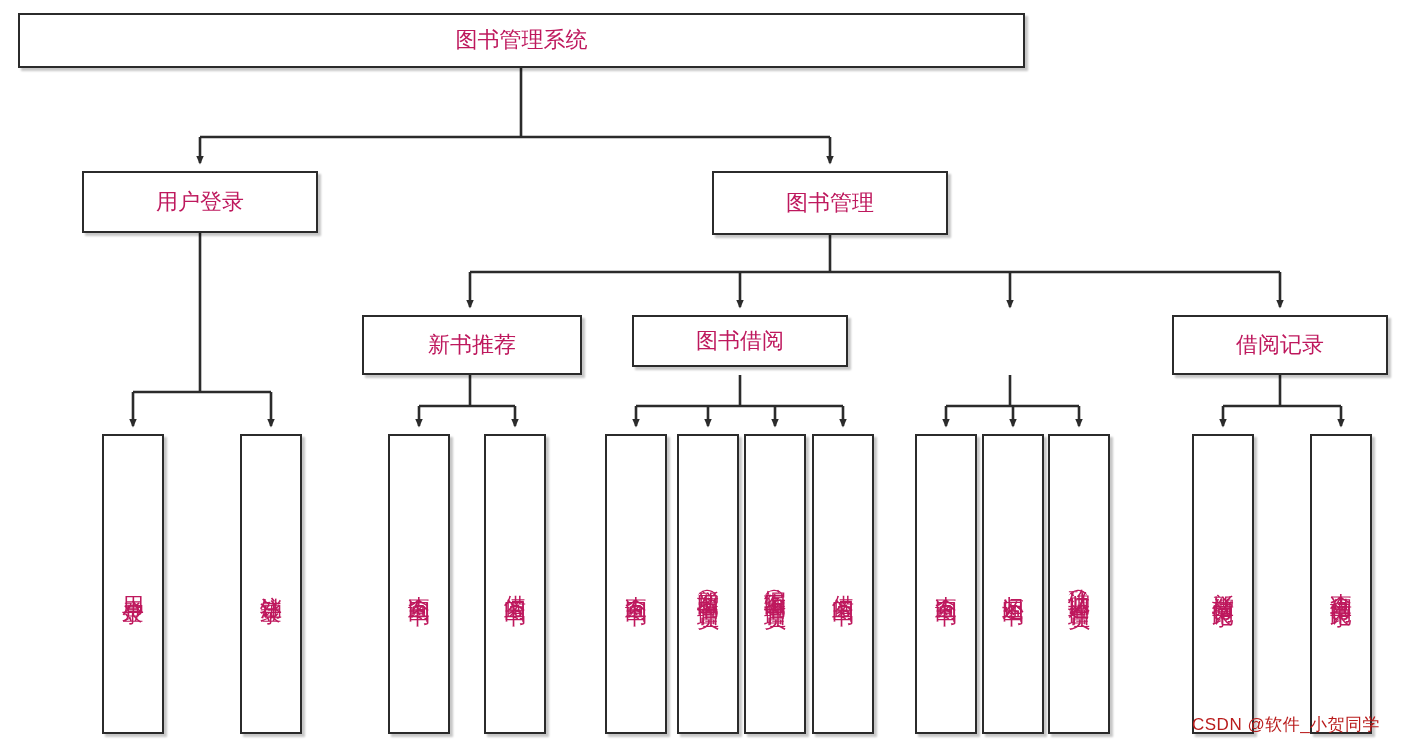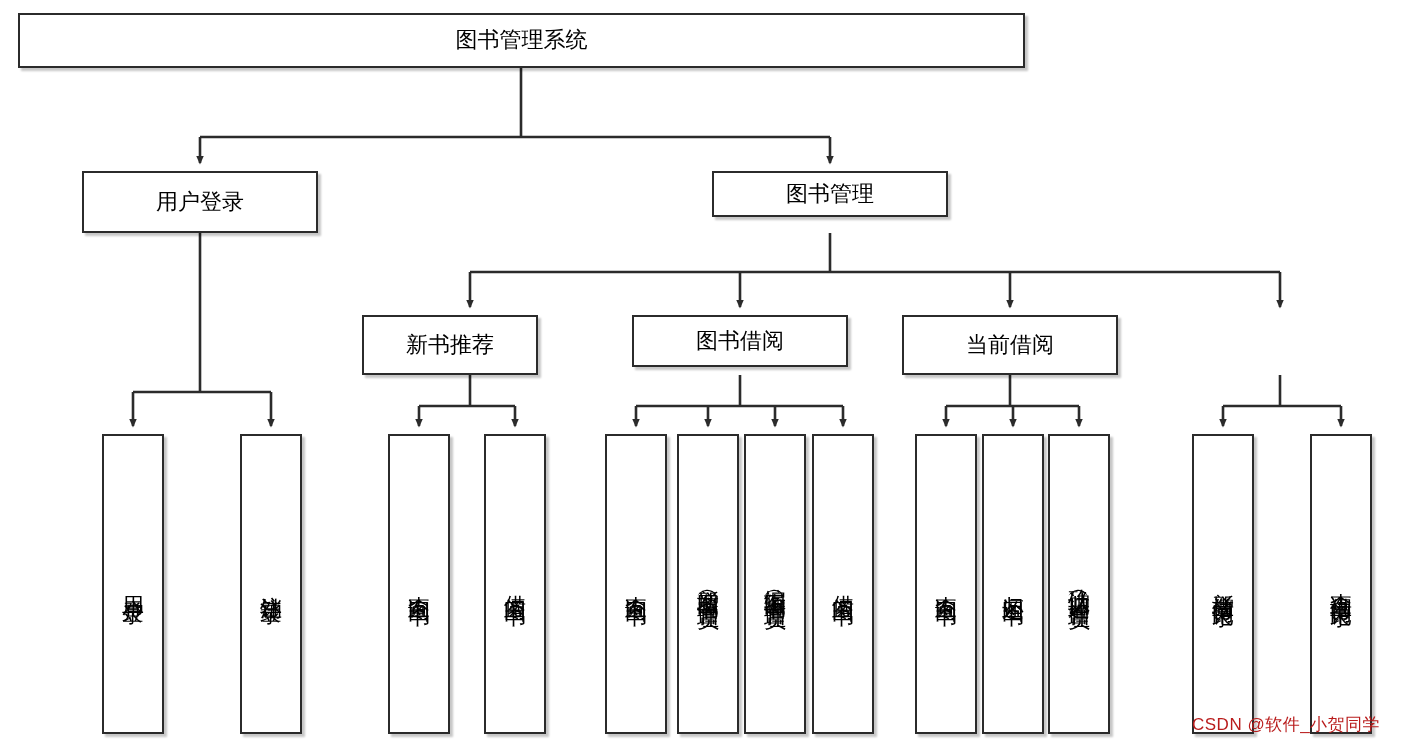--- a/index.html
+++ b/index.html
@@ -29,21 +29,21 @@
     box-sizing: border-box;
     background: #ffffff;
     border: 2px solid #2b2b2b;
     display: flex;
     align-items: center;
     justify-content: center;
     box-shadow: 3px 3px 2px rgba(0,0,0,0.22);
     z-index: 2;
   }
   .node-label {
-    color: #000000;
+    color: #be185d;
     text-align: left;
     line-height: 1.12;
     white-space: nowrap;
   }
   .node.horizontal .node-label {
     font-size: 22px;
   }
   .node.root .node-label {
     font-size: 22px;
   }
@@ -121,32 +121,32 @@
     </g>
   </svg>
 
   <div class="node root horizontal" style="left: 18px; top: 13px; width: 1007px; height: 55px;">
     <span class="node-label">图书管理系统</span>
   </div>
 
   <div class="node horizontal" style="left: 82px; top: 171px; width: 236px; height: 62px;">
     <span class="node-label">用户登录</span>
   </div>
-  <div class="node horizontal" style="left: 712px; top: 171px; width: 236px; height: 46px;">
+  <div class="node horizontal" style="left: 712px; top: 171px; width: 236px; height: 64px;">
     <span class="node-label">图书管理</span>
   </div>
 
-  <div class="node horizontal" style="left: 362px; top: 315px; width: 176px; height: 60px;">
+  <div class="node horizontal" style="left: 362px; top: 315px; width: 220px; height: 60px;">
     <span class="node-label">新书推荐</span>
   </div>
   <div class="node horizontal" style="left: 632px; top: 315px; width: 216px; height: 52px;">
     <span class="node-label">图书借阅</span>
   </div>
-  <div class="node horizontal" style="left: 902px; top: 315px; width: 216px; height: 60px;">
-    <span class="node-label">当前借阅</span>
+  <div class="node horizontal" style="left: 1172px; top: 315px; width: 216px; height: 60px;">
+    <span class="node-label">借阅记录</span>
   </div>
 
   <div class="node vertical" style="left: 102px; top: 434px; width: 62px; height: 300px;">
     <span class="node-label">用户登录</span>
   </div>
   <div class="node vertical" style="left: 240px; top: 434px; width: 62px; height: 300px;">
     <span class="node-label">注销登录</span>
   </div>
   <div class="node vertical" style="left: 388px; top: 434px; width: 62px; height: 300px;">
     <span class="node-label">查询图书</span>

